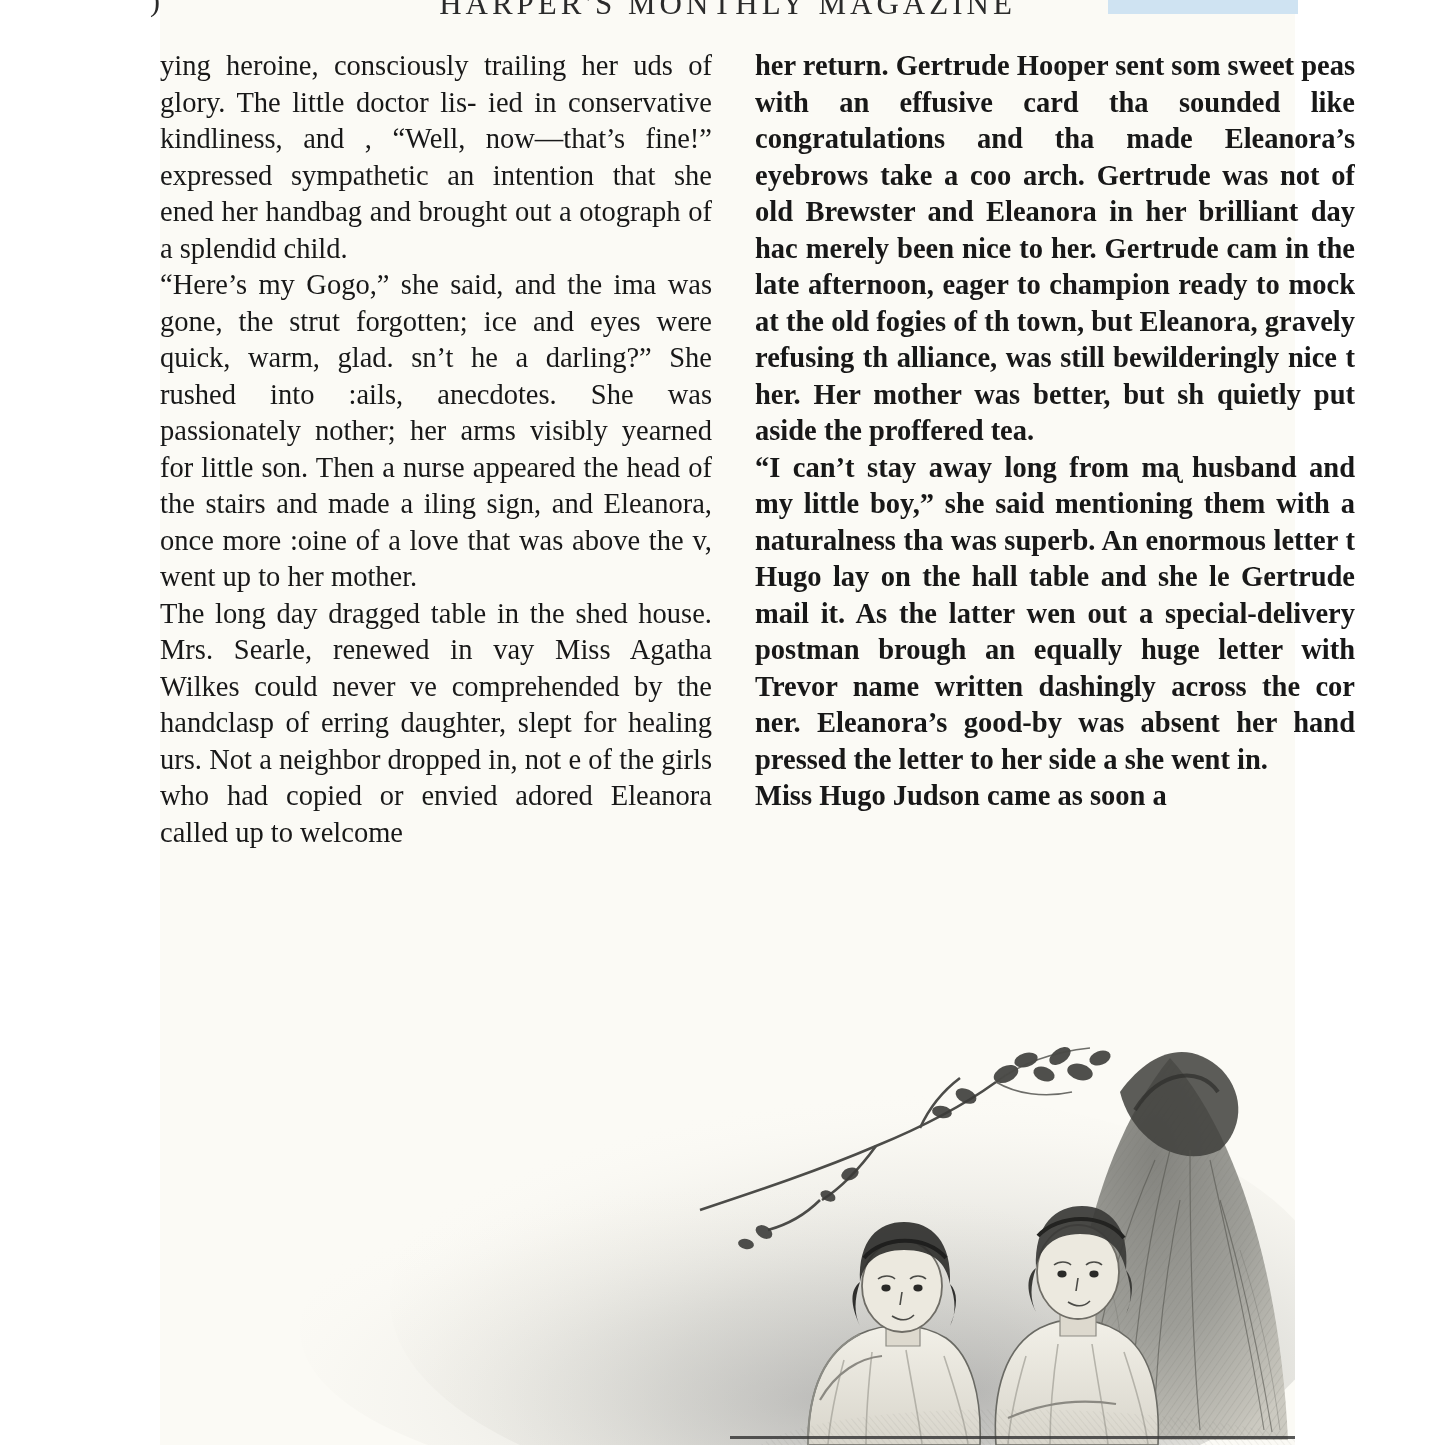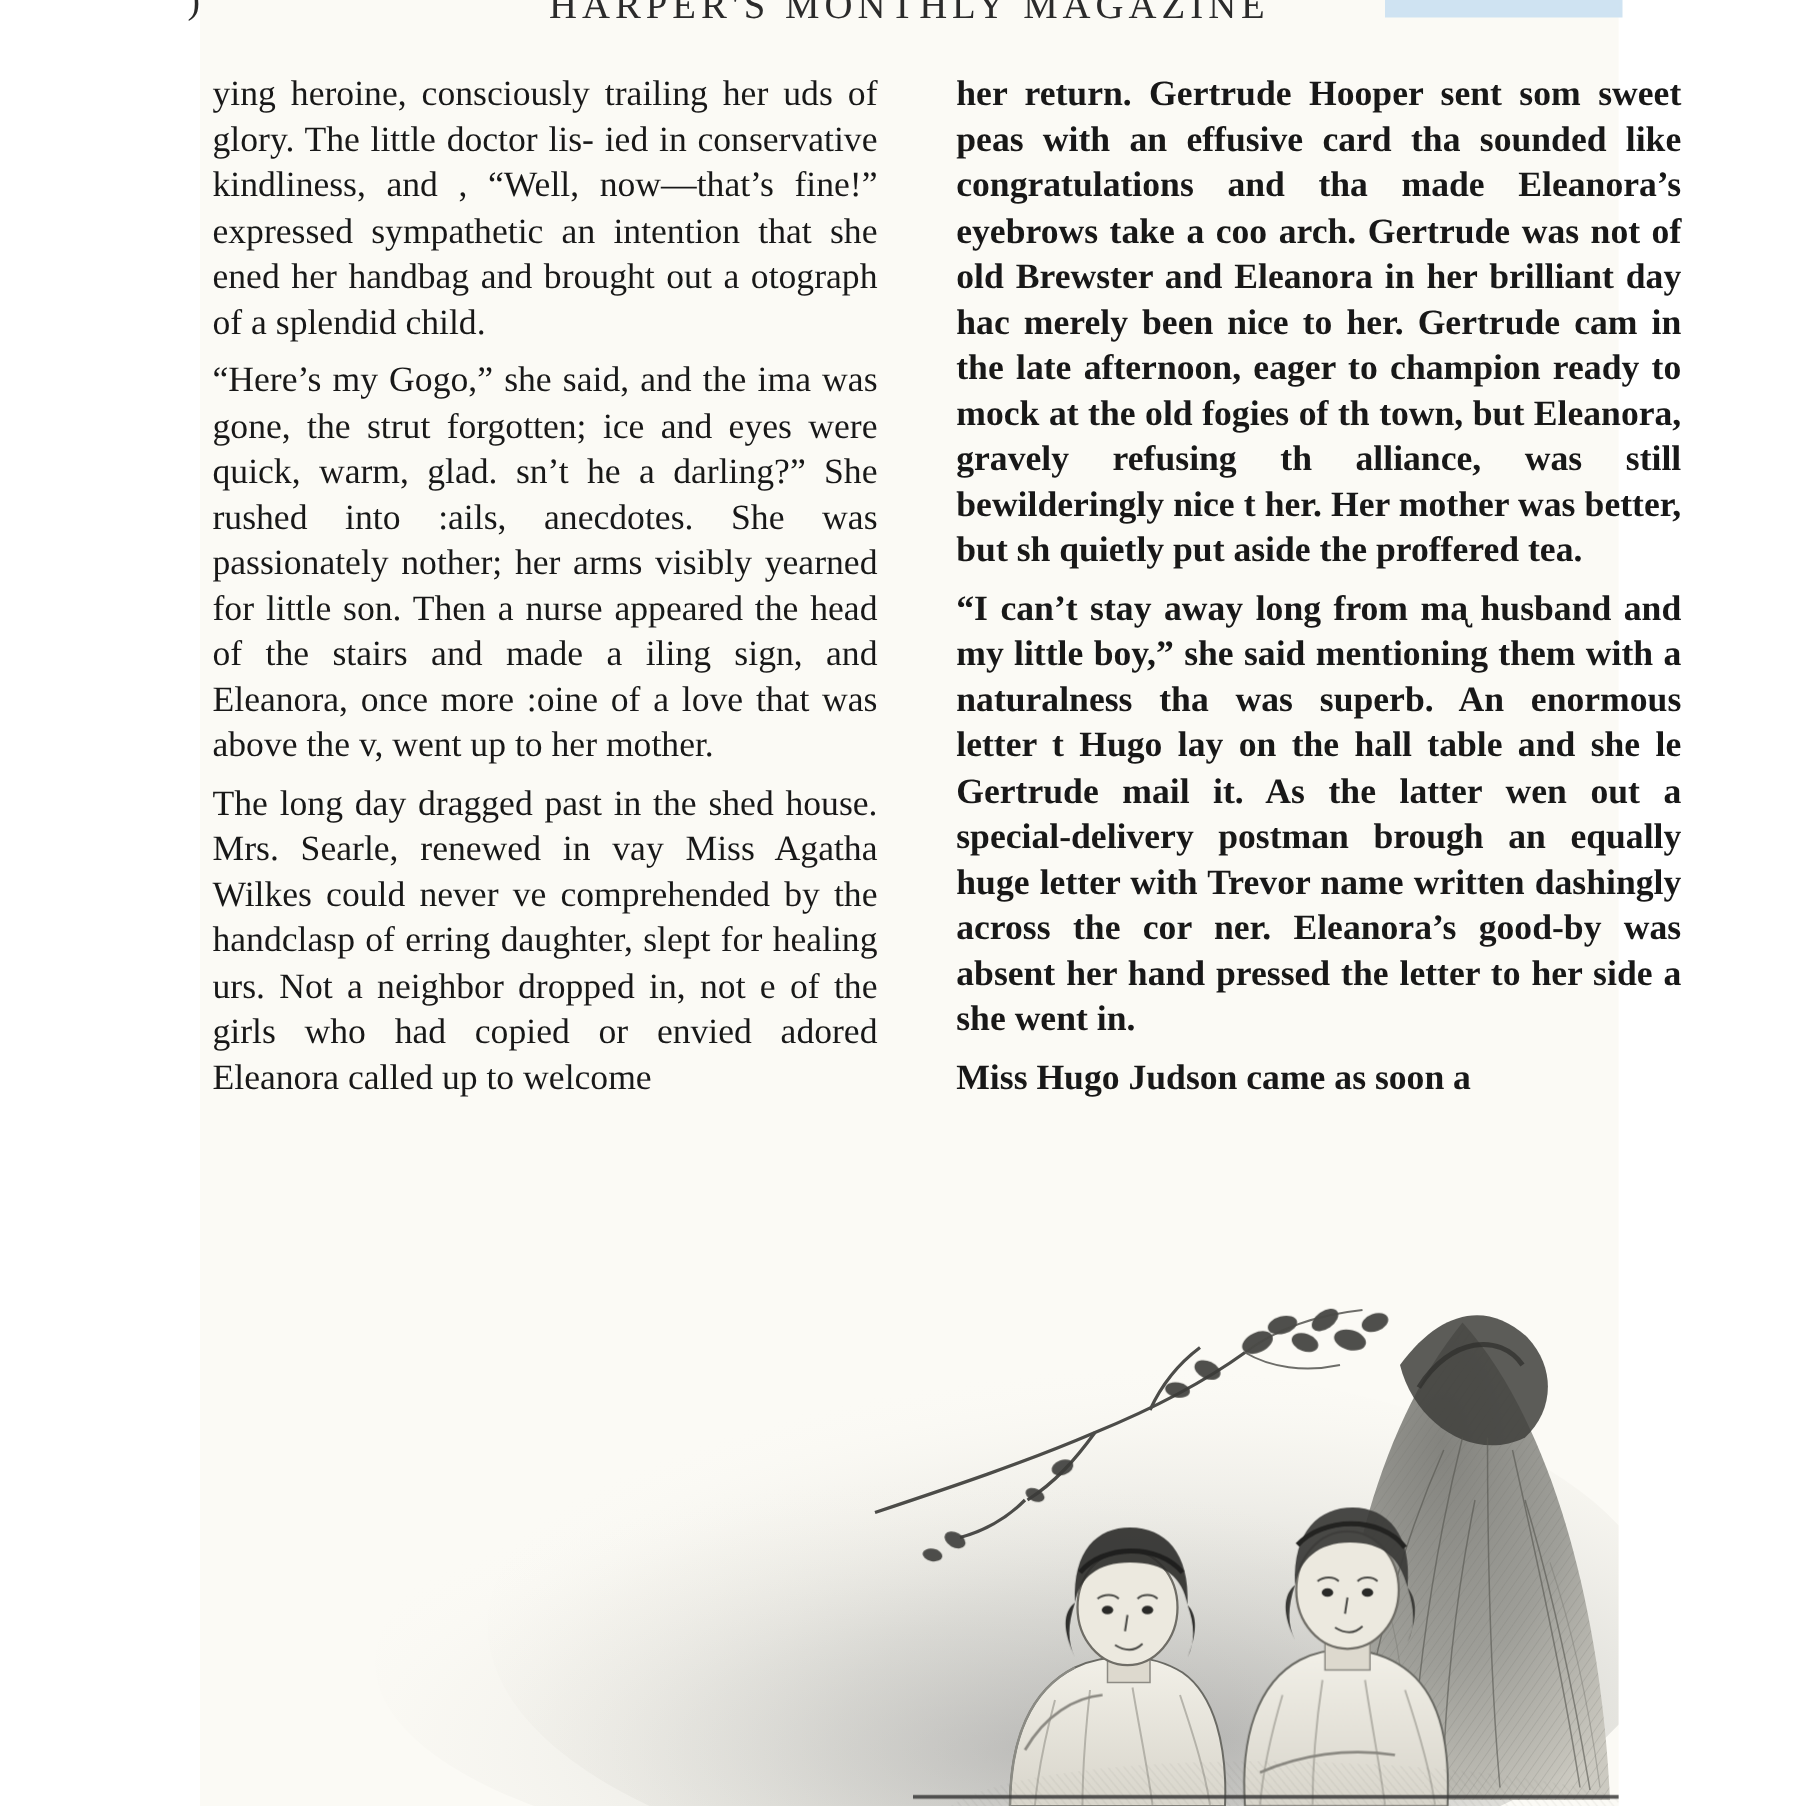--- a/index.html
+++ b/index.html
@@ -70,21 +70,21 @@
   .col {
     position: absolute;
     top: 0;
     font-size: 28.5px;
     line-height: 36.5px;
     color: #181818;
     text-align: justify;
     overflow: hidden;
   }
   .col p {
-    margin: 10px;
+    margin: 0;
     text-indent: 0;
   }
   .col p + p { margin-top: 0; }
   .col-left {
     left: -22px;
     width: 552px;
     padding-left: 22px;
     box-sizing: content-box;
   }
   .col-right {
@@ -130,21 +130,21 @@
 
   <div class="running-head">HARPER'S MONTHLY MAGAZINE</div>
 
   <div style="position:absolute; left:150px; top:-16px; font-size:30px; color:#2b2b2b;">)</div>
 
   <div class="columns">
 
     <div class="col col-left">
       <p>ying heroine, consciously trailing her uds of glory. The little doctor lis- ied in conservative kindliness, and , “Well, now—that’s fine!” expressed sympathetic an intention that she ened her handbag and brought out a otograph of a splendid child.</p>
       <p>“Here’s my Gogo,” she said, and the ima was gone, the strut forgotten; ice and eyes were quick, warm, glad. sn’t he a darling?” She rushed into :ails, anecdotes. She was passionately nother; her arms visibly yearned for little son. Then a nurse appeared the head of the stairs and made a iling sign, and Eleanora, once more :oine of a love that was above the v, went up to her mother.</p>
-      <p>The long day dragged past in the shed house. Mrs. Searle, renewed in vay Miss Agatha Wilkes could never ve comprehended by the handclasp of erring daughter, slept for healing urs. Not a neighbor dropped in, not e of the girls who had copied or envied adored Eleanora called up to welcome</p>
+      <p>The long day dragged table in the shed house. Mrs. Searle, renewed in vay Miss Agatha Wilkes could never ve comprehended by the handclasp of erring daughter, slept for healing urs. Not a neighbor dropped in, not e of the girls who had copied or envied adored Eleanora called up to welcome</p>
     </div>
 
     <div class="col col-right">
       <p>her return. Gertrude Hooper sent som sweet peas with an effusive card tha sounded like congratulations and tha made Eleanora’s eyebrows take a coo arch. Gertrude was not of old Brewster and Eleanora in her brilliant day hac merely been nice to her. Gertrude cam in the late afternoon, eager to champion ready to mock at the old fogies of th town, but Eleanora, gravely refusing th alliance, was still bewilderingly nice t her. Her mother was better, but sh quietly put aside the proffered tea.</p>
       <p>“I can’t stay away long from mᶏ husband and my little boy,” she said mentioning them with a naturalness tha was superb. An enormous letter t Hugo lay on the hall table and she le Gertrude mail it. As the latter wen out a special-delivery postman brough an equally huge letter with Trevor name written dashingly across the cor ner. Eleanora’s good-by was absent her hand pressed the letter to her side a she went in.</p>
       <p>Miss Hugo Judson came as soon a</p>
     </div>
 
   </div>
 

